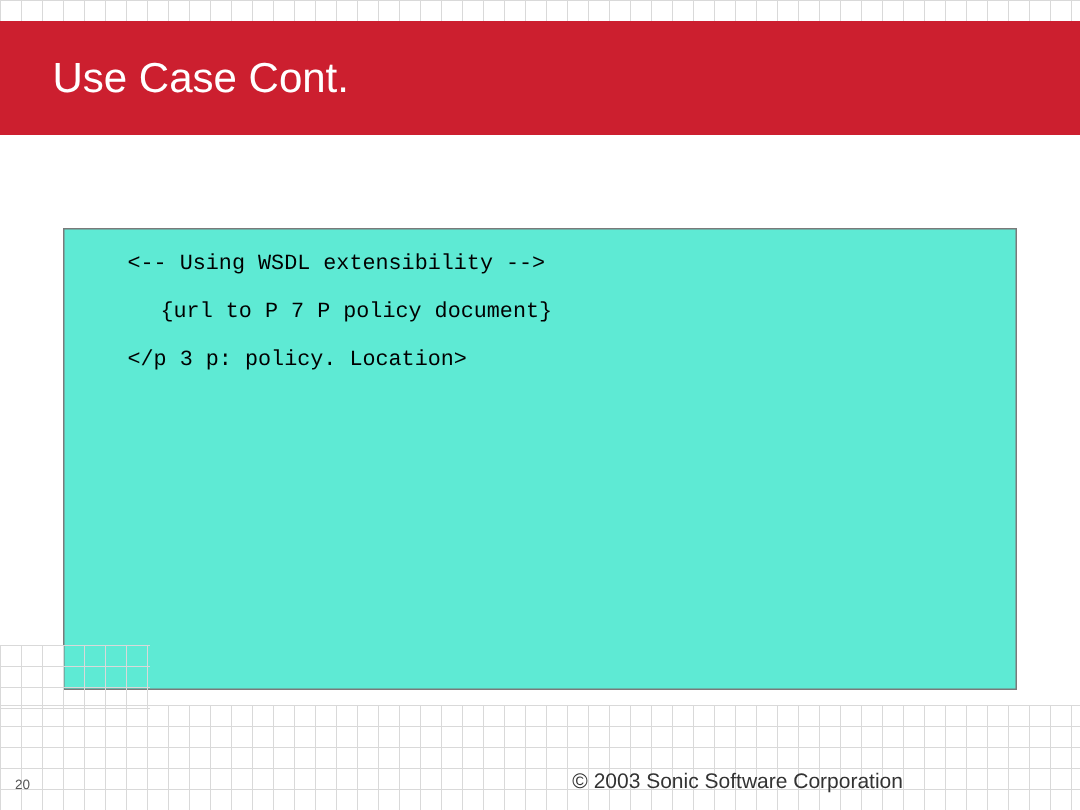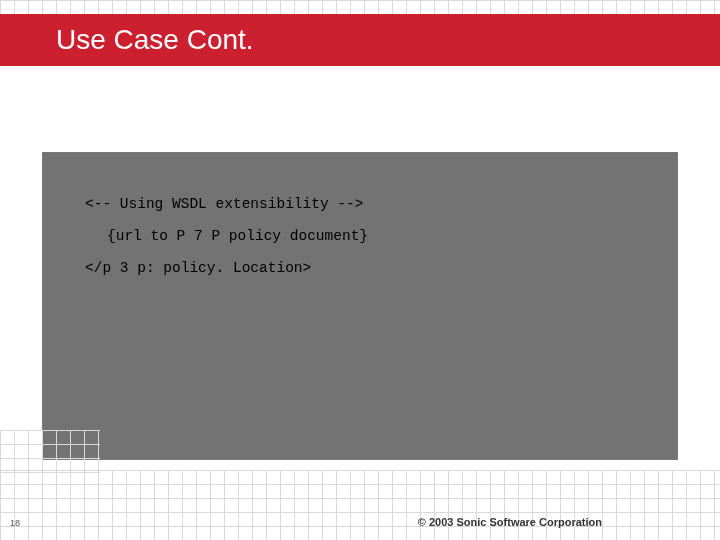--- a/index.html
+++ b/index.html
@@ -20,42 +20,42 @@
     background-size: 14px 14px;
   }
   .grid-left {
     position: absolute; left: 0; top: 430px; width: 100px; height: 45px;
     background-image:
       linear-gradient(to right, #d9d9d9 1px, transparent 1px),
       linear-gradient(to bottom, #d9d9d9 1px, transparent 1px);
     background-size: 14px 14px;
   }
   .title-bar {
-    position: absolute; left: 0; top: 14px; width: 720px; height: 52px;
+    position: absolute; left: 0; top: 14px; width: 720px; height: 76px;
     background: #cc1f2f;
     display: flex; align-items: center;
-    padding-left: 56px;
+    padding-left: 35px;
   }
   .title-text { color: #fff; font-size: 28px; font-weight: 400; }
   .code-box {
     position: absolute; left: 42px; top: 152px; width: 636px; height: 308px;
-    border: 1px solid #7a7a7a; background: #737373;
-    padding: 36px 24px;
+    border: 1px solid #7a7a7a; background: #5eead4;
+    padding: 8px 24px;
     font-family: "Courier New", Courier, monospace;
     font-size: 14.5px; line-height: 2.2;
     color: #000;
   }
   .code-box .ind1 { padding-left: 18px; display: block; }
   .code-box .ind2 { padding-left: 40px; display: block; }
   .code-box .line { display: block; white-space: nowrap; }
   .page-num {
     position: absolute; left: 10px; bottom: 12px; font-size: 9px; color: #555;
   }
   .copyright {
-    position: absolute; right: 118px; bottom: 12px; font-size: 11px; color: #333; font-weight: bold;
+    position: absolute; right: 118px; bottom: 12px; font-size: 14px; color: #333;
   }
   .logo {
     position: absolute; right: 12px; bottom: 8px; width: 96px; height: 38px;
   }
   .logo svg { width: 100%; height: 100%; }
 </style>
 </head>
 <body>
 
 <div class="slide">
@@ -68,17 +68,17 @@
 
   <div class="code-box">
     <span class="line ind1">&lt;-- Using WSDL extensibility --&gt;</span>
     <span class="line ind2">{url to P 7 P policy document}</span>
     <span class="line ind1">&lt;/p 3 p: policy. Location&gt;</span>
   </div>
 
   <div class="grid-left"></div>
   <div class="grid-bottom"></div>
 
-  <div class="page-num">18</div>
+  <div class="page-num">20</div>
   <div class="copyright">© 2003 Sonic Software Corporation</div>
 
 
 </div>
 
 </body></html>

